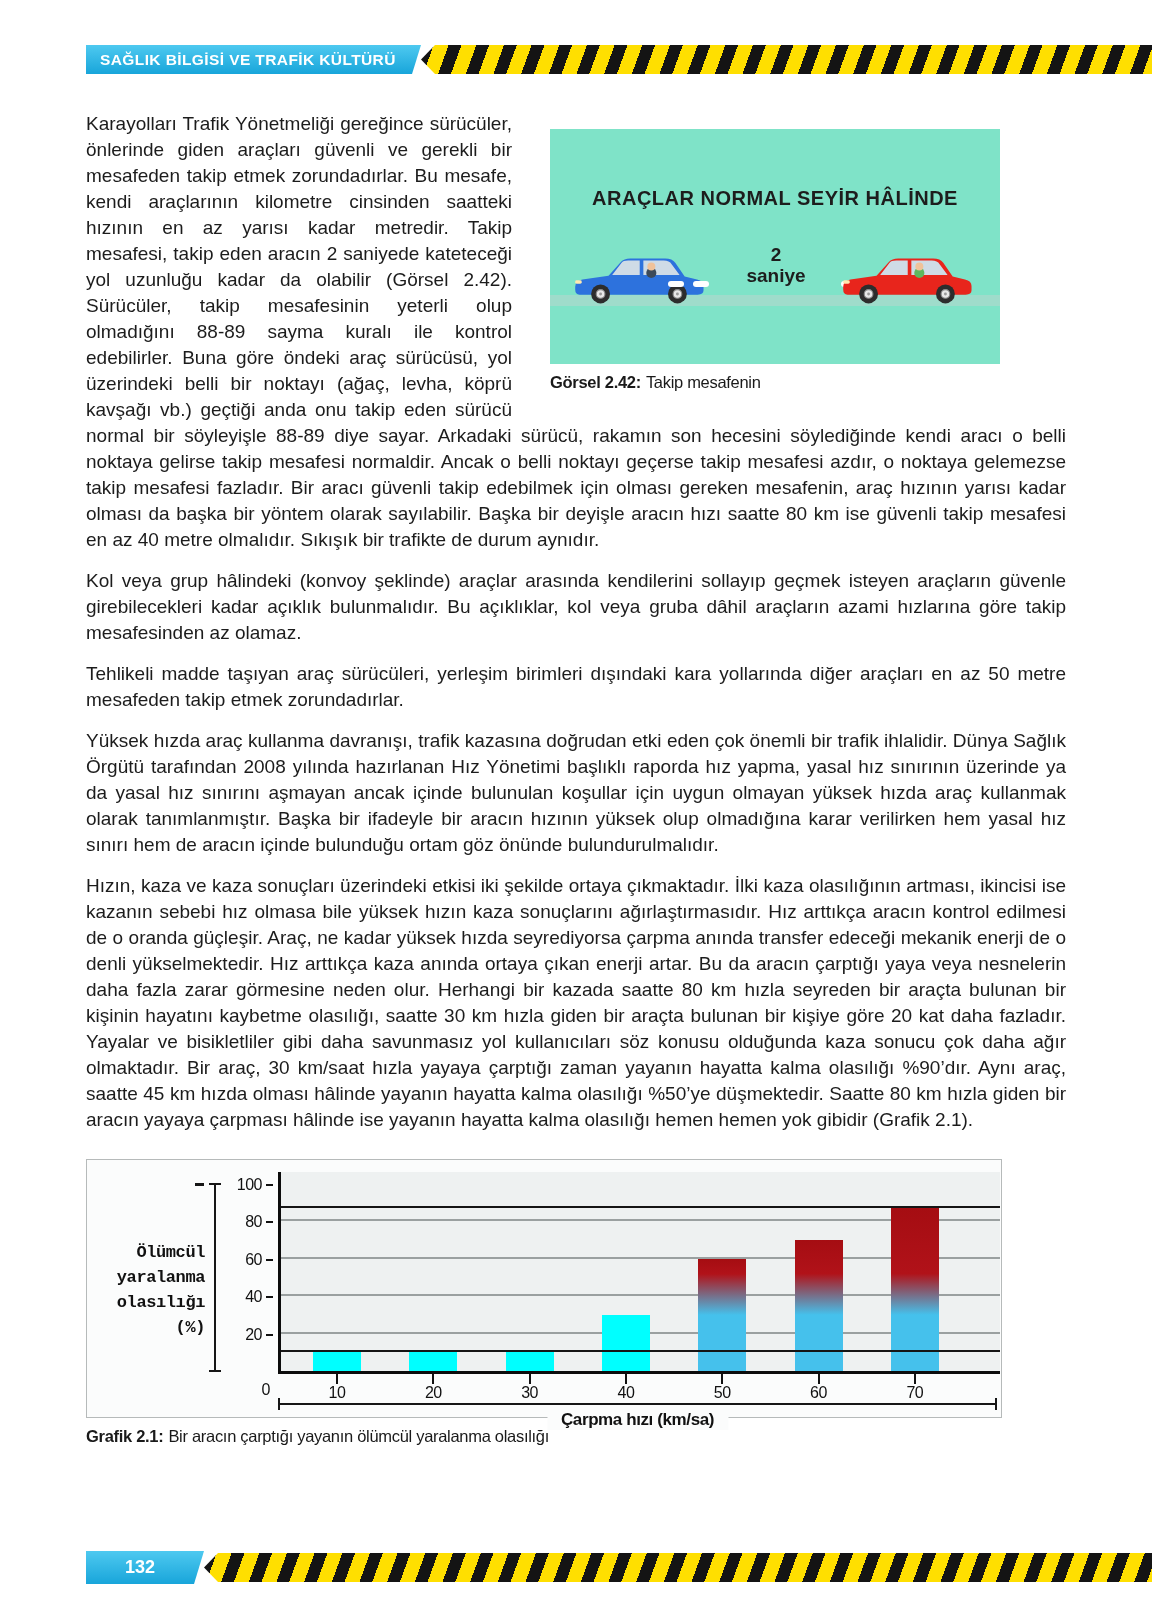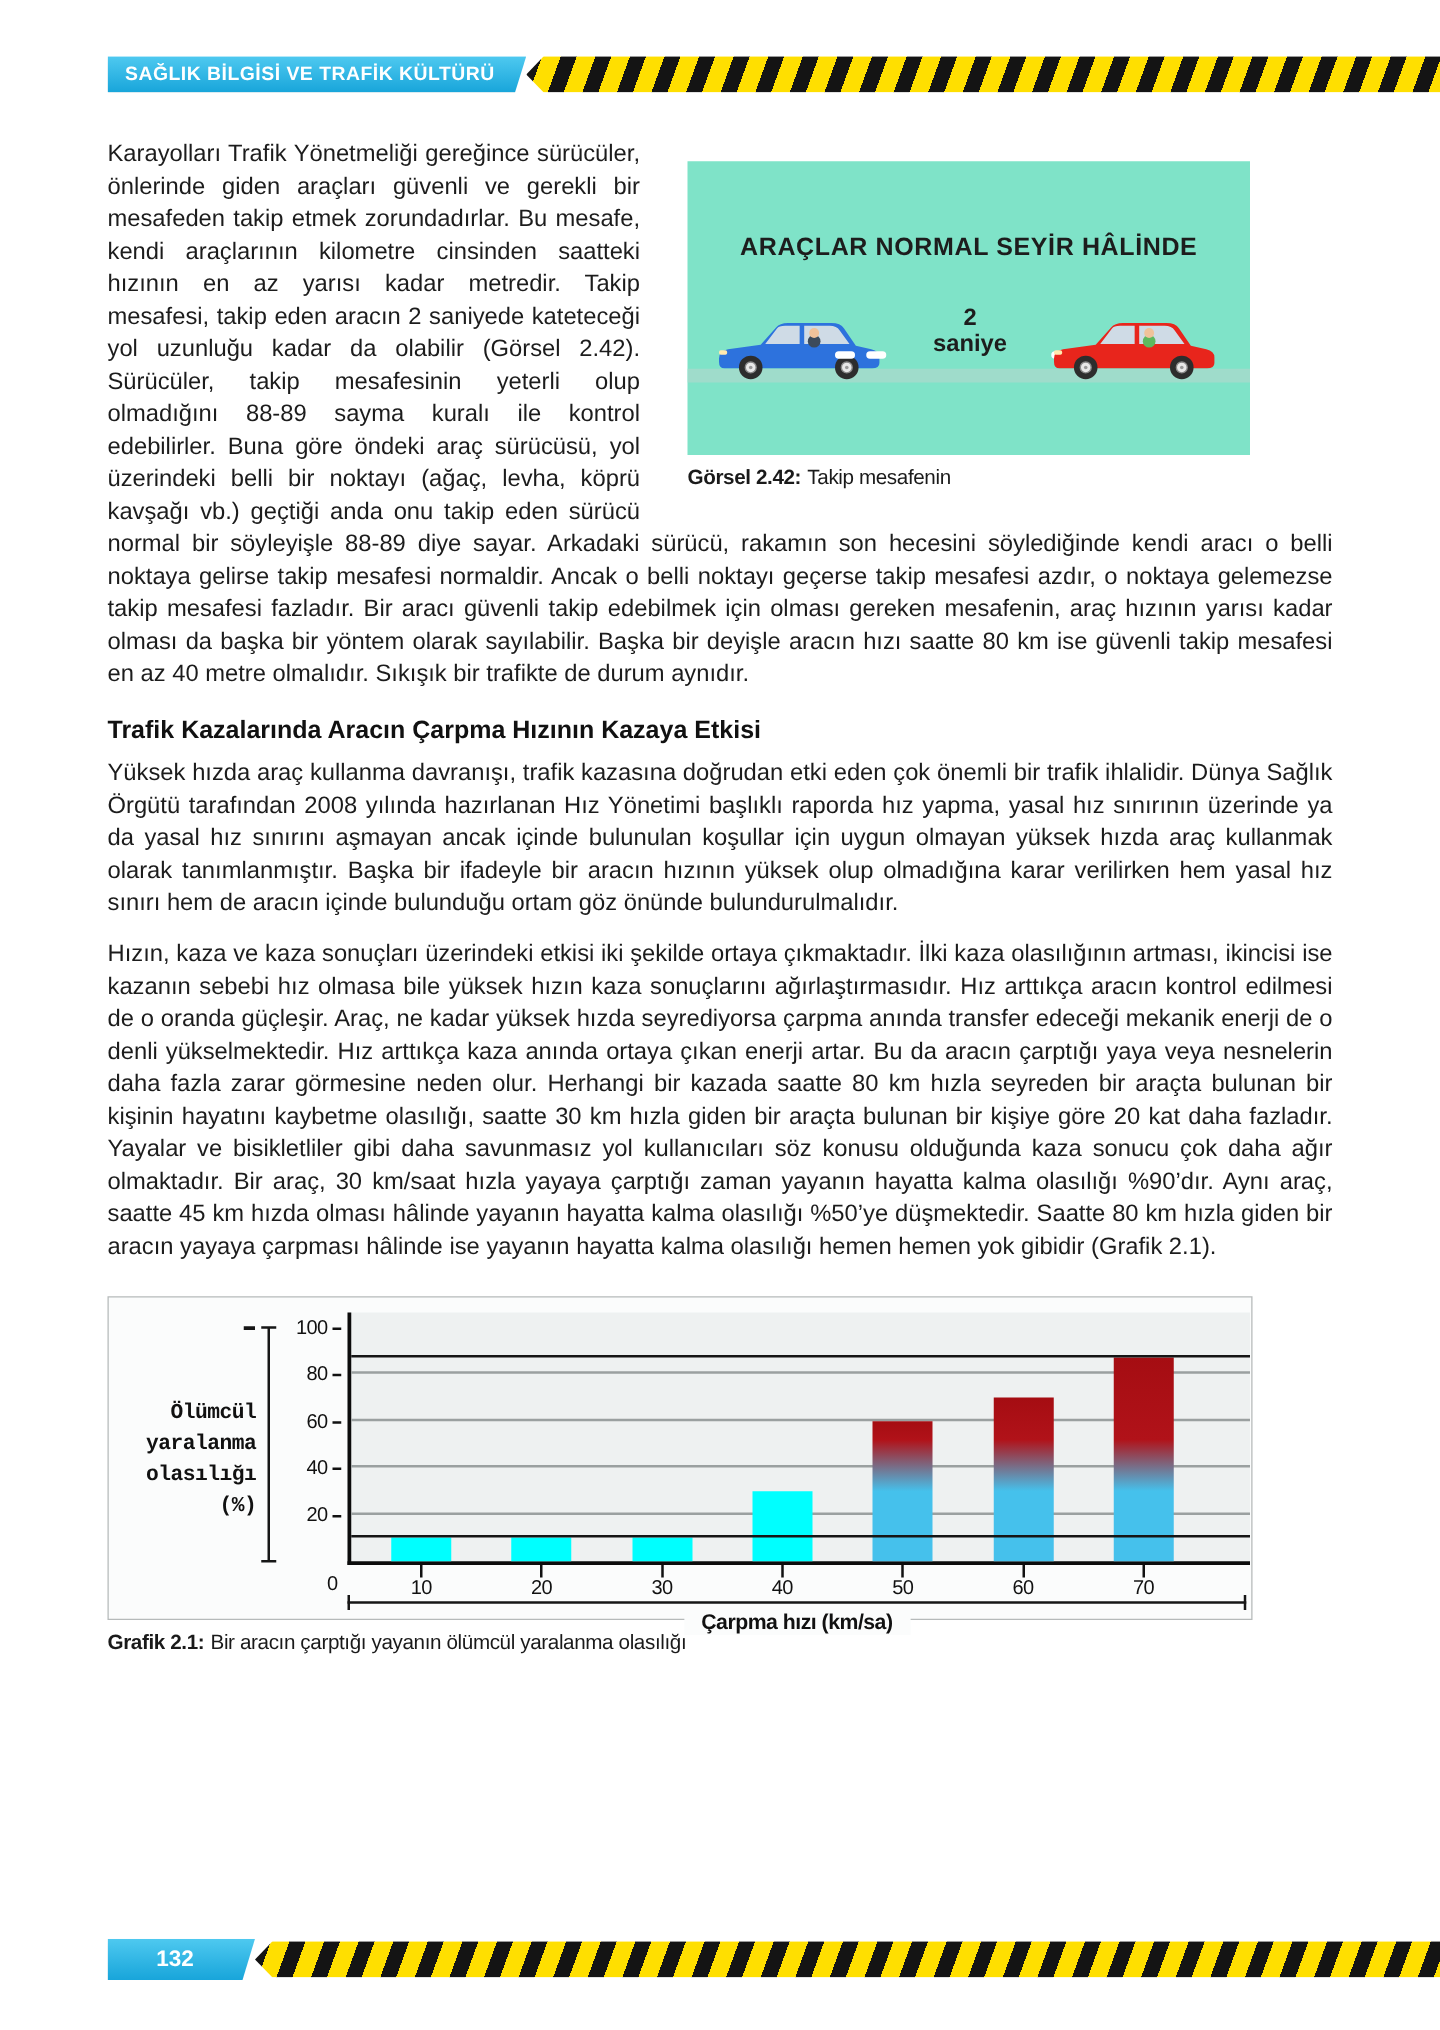--- a/index.html
+++ b/index.html
@@ -165,22 +165,23 @@
           <circle class="hubdot" cx="148" cy="62" r="2"></circle>
         </svg>
       </div>
       <figcaption>
         <b>Görsel 2.42:</b><span>Takip mesafenin</span>
       </figcaption>
     </figure>
     <p class="body">Karayolları Trafik Yönetmeliği gereğince sürücüler, önlerinde giden araçları güvenli ve gerekli bir mesafeden takip etmek zorundadırlar. Bu mesafe, kendi araçlarının kilometre cinsinden saatteki hızının en az yarısı kadar metredir. Takip mesafesi, takip eden aracın 2 saniyede kateteceği yol uzunluğu kadar da olabilir (Görsel 2.42). Sürücüler, takip mesafesinin yeterli olup olmadığını 88-89 sayma kuralı ile kontrol edebilirler. Buna göre öndeki araç sürücüsü, yol üzerindeki belli bir noktayı (ağaç, levha, köprü kavşağı vb.) geçtiği anda onu takip eden sürücü normal bir söyleyişle 88-89 diye sayar. Arkadaki sürücü, rakamın son hecesini söylediğinde kendi aracı o belli noktaya gelirse takip mesafesi normaldir. Ancak o belli noktayı geçerse takip mesafesi azdır, o noktaya gelemezse takip mesafesi fazladır. Bir aracı güvenli takip edebilmek için olması gereken mesafenin, araç hızının yarısı kadar olması da başka bir yöntem olarak sayılabilir. Başka bir deyişle aracın hızı saatte 80 km ise güvenli takip mesafesi en az 40 metre olmalıdır. Sıkışık bir trafikte de durum aynıdır.</p>
   </div>
 
-
-  <h3 class="sect">Trafik Kazalarında Aracın Çarpma Hızının Kazaya Etkisi</h3>
+  <p class="body">Kol veya grup hâlindeki (konvoy şeklinde) araçlar arasında kendilerini sollayıp geçmek isteyen araçların güvenle girebilecekleri kadar açıklık bulunmalıdır. Bu açıklıklar, kol veya gruba dâhil araçların azami hızlarına göre takip mesafesinden az olamaz.</p>
+  <p class="body">Tehlikeli madde taşıyan araç sürücüleri, yerleşim birimleri dışındaki kara yollarında diğer araçları en az 50 metre mesafeden takip etmek zorundadırlar.</p>
+
 
   <p class="body">Yüksek hızda araç kullanma davranışı, trafik kazasına doğrudan etki eden çok önemli bir trafik ihlalidir. Dünya Sağlık Örgütü tarafından 2008 yılında hazırlanan Hız Yönetimi başlıklı raporda hız yapma, yasal hız sınırının üzerinde ya da yasal hız sınırını aşmayan ancak içinde bulunulan koşullar için uygun olmayan yüksek hızda araç kullanmak olarak tanımlanmıştır. Başka bir ifadeyle bir aracın hızının yüksek olup olmadığına karar verilirken hem yasal hız sınırı hem de aracın içinde bulunduğu ortam göz önünde bulundurulmalıdır.</p>
   <p class="body">Hızın, kaza ve kaza sonuçları üzerindeki etkisi iki şekilde ortaya çıkmaktadır. İlki kaza olasılığının artması, ikincisi ise kazanın sebebi hız olmasa bile yüksek hızın kaza sonuçlarını ağırlaştırmasıdır. Hız arttıkça aracın kontrol edilmesi de o oranda güçleşir. Araç, ne kadar yüksek hızda seyrediyorsa çarpma anında transfer edeceği mekanik enerji de o denli yükselmektedir. Hız arttıkça kaza anında ortaya çıkan enerji artar. Bu da aracın çarptığı yaya veya nesnelerin daha fazla zarar görmesine neden olur. Herhangi bir kazada saatte 80 km hızla seyreden bir araçta bulunan bir kişinin hayatını kaybetme olasılığı, saatte 30 km hızla giden bir araçta bulunan bir kişiye göre 20 kat daha fazladır. Yayalar ve bisikletliler gibi daha savunmasız yol kullanıcıları söz konusu olduğunda kaza sonucu çok daha ağır olmaktadır. Bir araç, 30 km/saat hızla yayaya çarptığı zaman yayanın hayatta kalma olasılığı %90’dır. Aynı araç, saatte 45 km hızda olması hâlinde yayanın hayatta kalma olasılığı %50’ye düşmektedir. Saatte 80 km hızla giden bir aracın yayaya çarpması hâlinde ise yayanın hayatta kalma olasılığı hemen hemen yok gibidir (Grafik 2.1).</p>
 
   <div class="chart-box">
     <div class="chart-ylabel">
       <div>Ölümcül</div>
       <div>yaralanma</div>
       <div>olasılığı (%)</div>
     </div>

